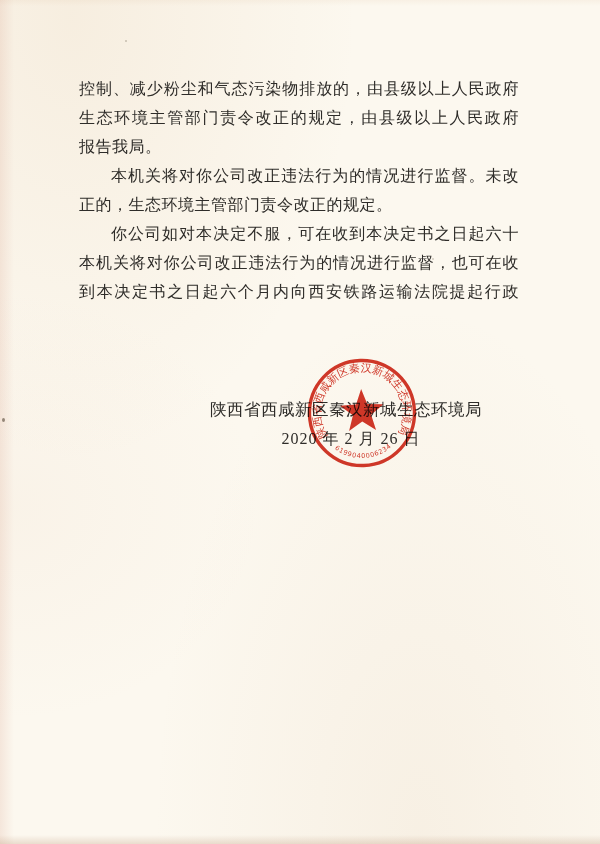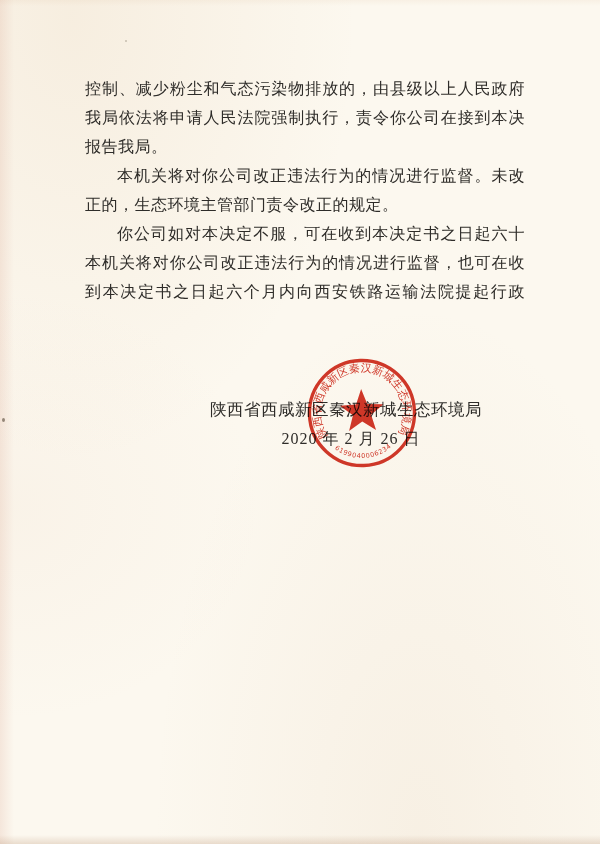--- a/index.html
+++ b/index.html
@@ -16,21 +16,21 @@
   }
   .edge-left{position:absolute;left:0;top:0;bottom:0;width:14px;
     background:linear-gradient(90deg, rgba(214,158,138,.20), rgba(214,158,138,0));}
   .edge-bottom{position:absolute;left:0;right:0;bottom:0;height:9px;
     background:linear-gradient(0deg, rgba(186,148,118,.28), rgba(186,148,118,0));}
   .edge-top{position:absolute;left:0;right:0;top:0;height:6px;
     background:linear-gradient(180deg, rgba(222,192,160,.14), rgba(222,192,160,0));}
   .speck{position:absolute;border-radius:50%;background:#6b5d4d;}
 
   .body-text{
-    position:absolute;left:85px;top:74px;width:440px;
+    position:absolute;left:79px;top:74px;width:440px;
     color:#2e2c29;
   }
   .line{
     font-size:16px;
     line-height:29px;
     height:29px;
     white-space:normal;
     letter-spacing:.5px;
   }
   .line.fill{text-align:justify;text-align-last:justify;text-justify:inter-character;}
@@ -59,21 +59,21 @@
   <div class="edge-top"></div>
   <div class="edge-left"></div>
   <div class="edge-bottom"></div>
 
   <div class="speck" style="left:2px;top:418px;width:3px;height:4px;opacity:.7"></div>
   <div class="speck" style="left:125px;top:40px;width:2px;height:2px;opacity:.35"></div>
   <div class="speck" style="left:432px;top:258px;width:2px;height:2px;opacity:.3"></div>
 
   <div class="body-text">
       <div class="line fill">控制、减少粉尘和气态污染物排放的，由县级以上人民政府</div>
-      <div class="line fill">我局依法将申请人民法院强制执行，责令你公司在接到本决</div>
+      <div class="line fill">生态环境主管部门责令改正的规定，由县级以上人民政府</div>
       <div class="line last">报告我局。</div>
       <div class="line indent fill">本机关将对你公司改正违法行为的情况进行监督。未改</div>
       <div class="line last">正的，生态环境主管部门责令改正的规定。</div>
       <div class="line indent fill">你公司如对本决定不服，可在收到本决定书之日起六十</div>
       <div class="line fill">本机关将对你公司改正违法行为的情况进行监督，也可在收</div>
       <div class="line fill">到本决定书之日起六个月内向西安铁路运输法院提起行政</div>
     </div>
 
   <div class="signature">陕西省西咸新区秦汉新城生态环境局</div>
 

